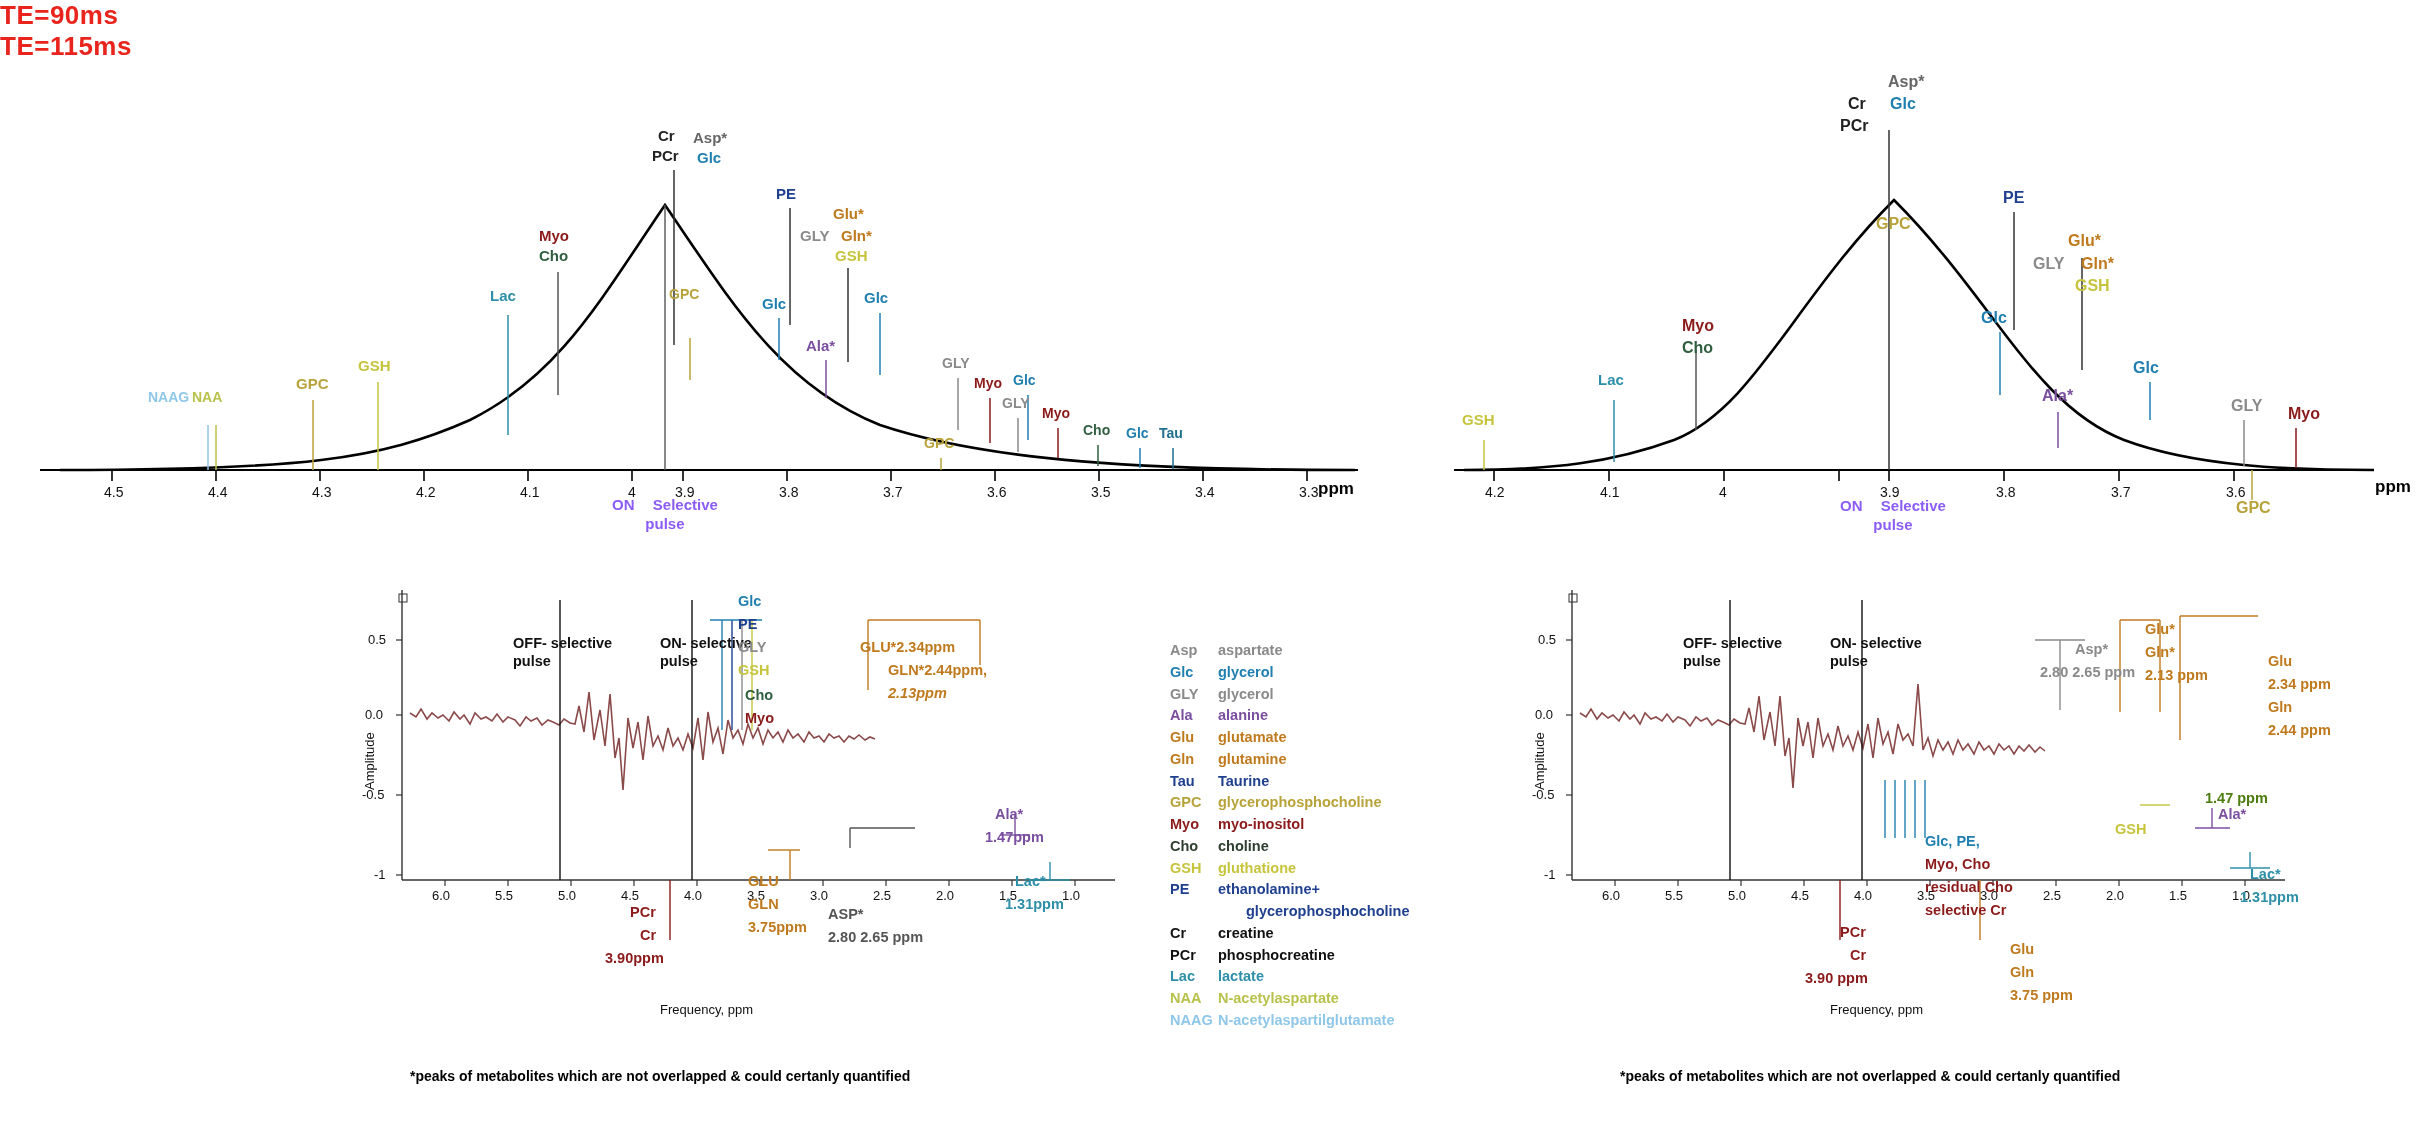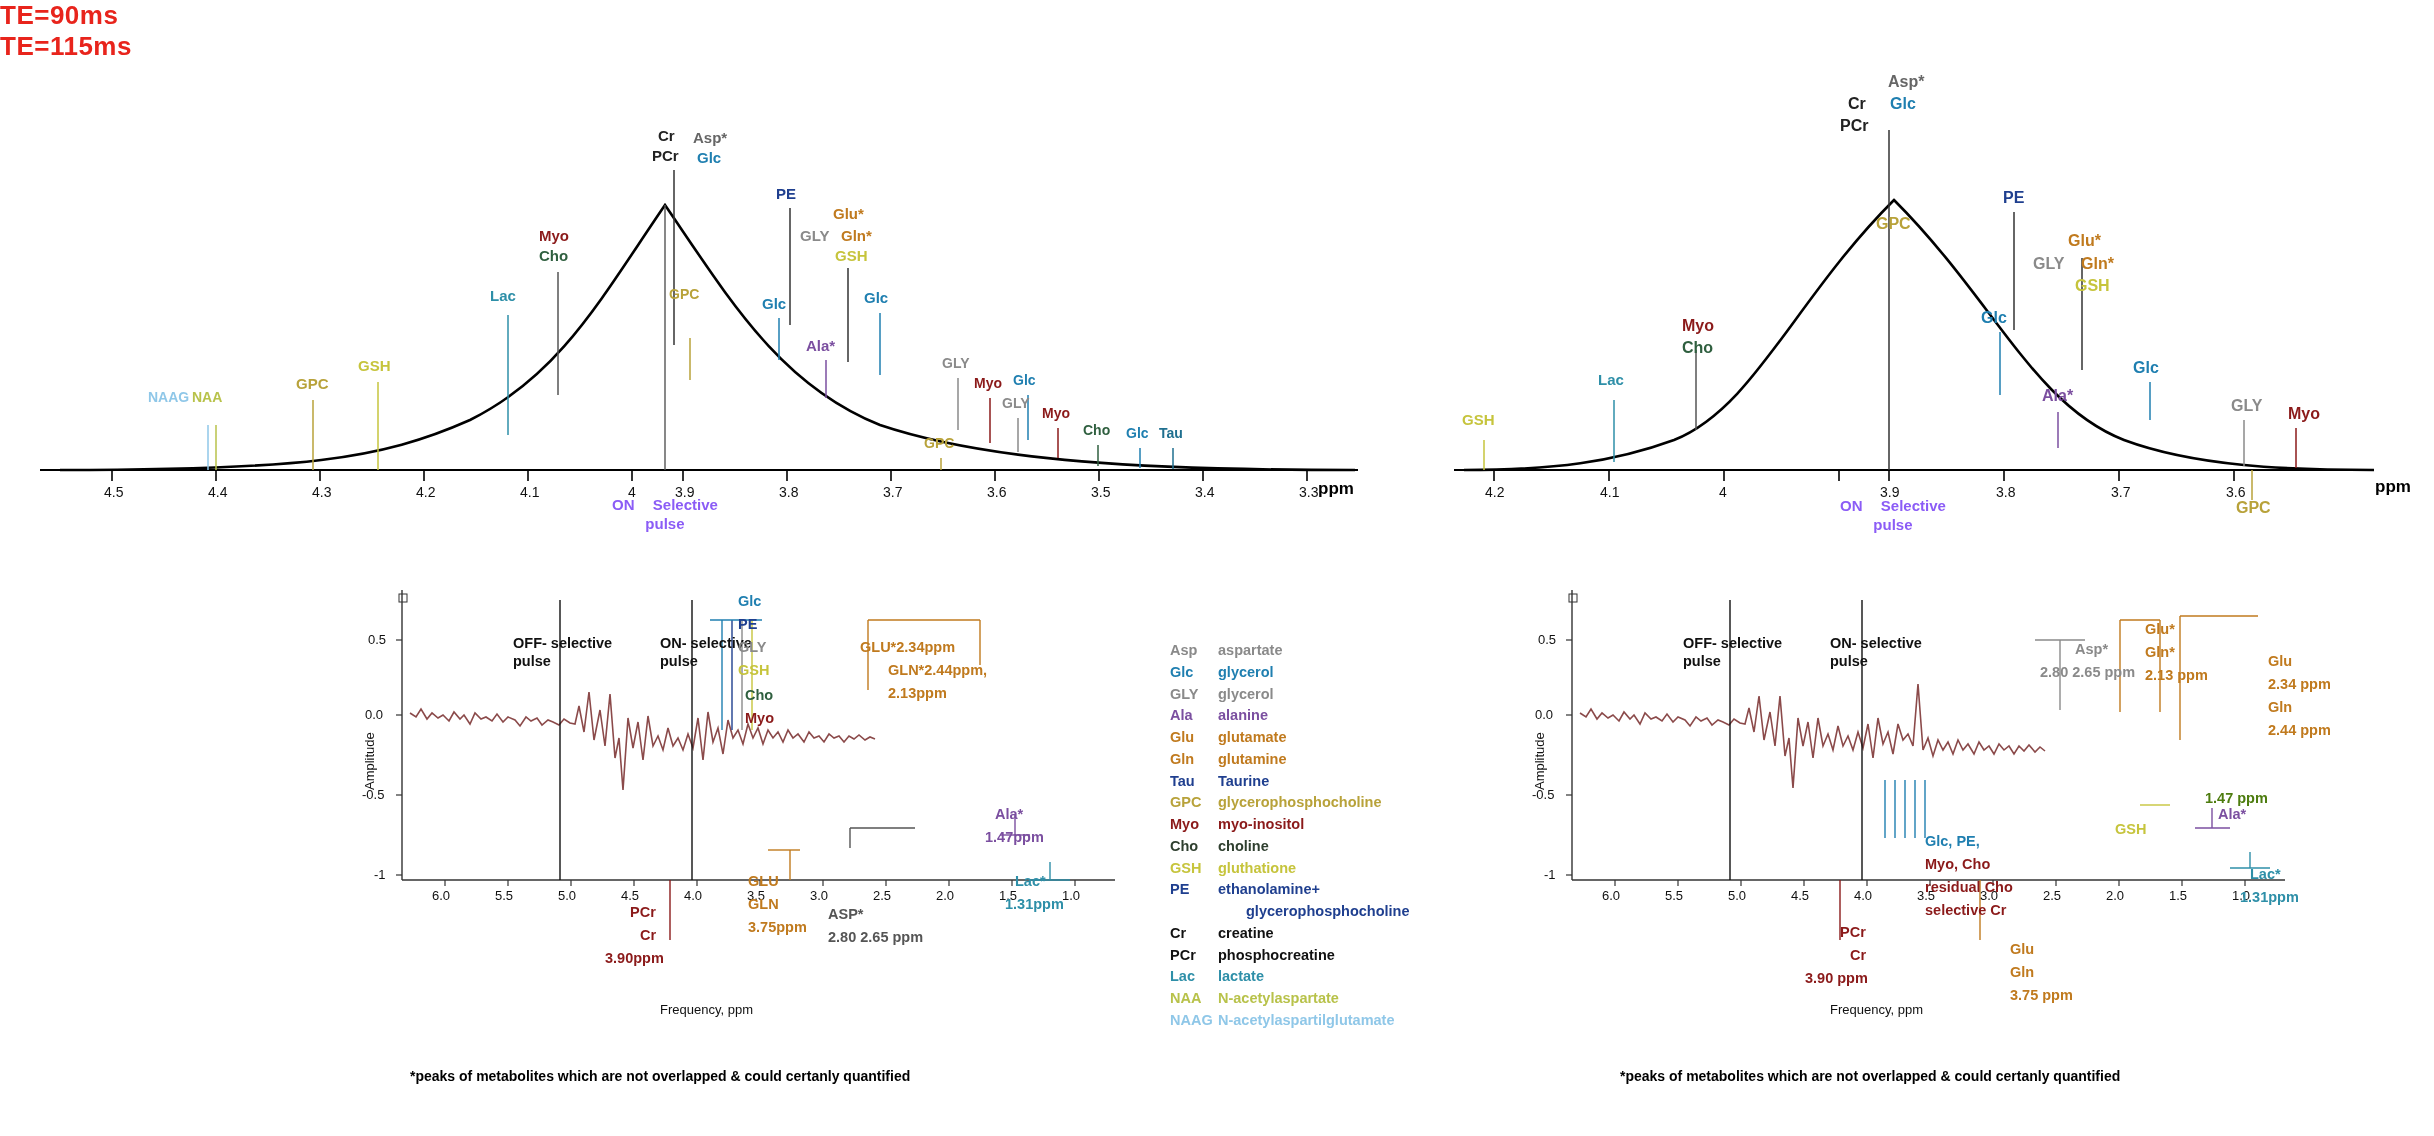--- a/index.html
+++ b/index.html
@@ -266,21 +266,21 @@
 </div>
 
 <div class="ann" style="left:738px;top:592px;color:#1f7fb0;">Glc</div>
 <div class="ann" style="left:738px;top:615px;color:#1f3f8f;">PE</div>
 <div class="ann" style="left:738px;top:638px;color:#8a8a8a;">GLY</div>
 <div class="ann" style="left:738px;top:661px;color:#c6c43c;">GSH</div>
 <div class="ann" style="left:745px;top:686px;color:#2f5f3f;">Cho</div>
 <div class="ann" style="left:745px;top:709px;color:#8b1a1a;">Myo</div>
 <div class="ann" style="left:860px;top:638px;color:#c07a1e;">GLU*2.34ppm</div>
 <div class="ann" style="left:888px;top:661px;color:#c07a1e;">GLN*2.44ppm,</div>
-<div class="ann" style="left:888px;top:684px;color:#c07a1e;">2.13ppm</div>
+<div class="ann" style="left:888px;top:684px;color:#c07a1e;font-style:italic;">2.13ppm</div>
 <div class="ann" style="left:995px;top:805px;color:#7b4fa0;">Ala*</div>
 <div class="ann" style="left:985px;top:828px;color:#7b4fa0;">1.47ppm</div>
 <div class="ann" style="left:1015px;top:872px;color:#2e8fa8;">Lac*</div>
 <div class="ann" style="left:1005px;top:895px;color:#2e8fa8;">1.31ppm</div>
 <div class="ann" style="left:748px;top:872px;color:#c07a1e;">GLU</div>
 <div class="ann" style="left:748px;top:895px;color:#c07a1e;">GLN</div>
 <div class="ann" style="left:748px;top:918px;color:#c07a1e;">3.75ppm</div>
 <div class="ann" style="left:828px;top:905px;color:#555;">ASP*</div>
 <div class="ann" style="left:828px;top:928px;color:#555;">2.80 2.65 ppm</div>
 <div class="ann" style="left:630px;top:903px;color:#8b1a1a;">PCr</div>

